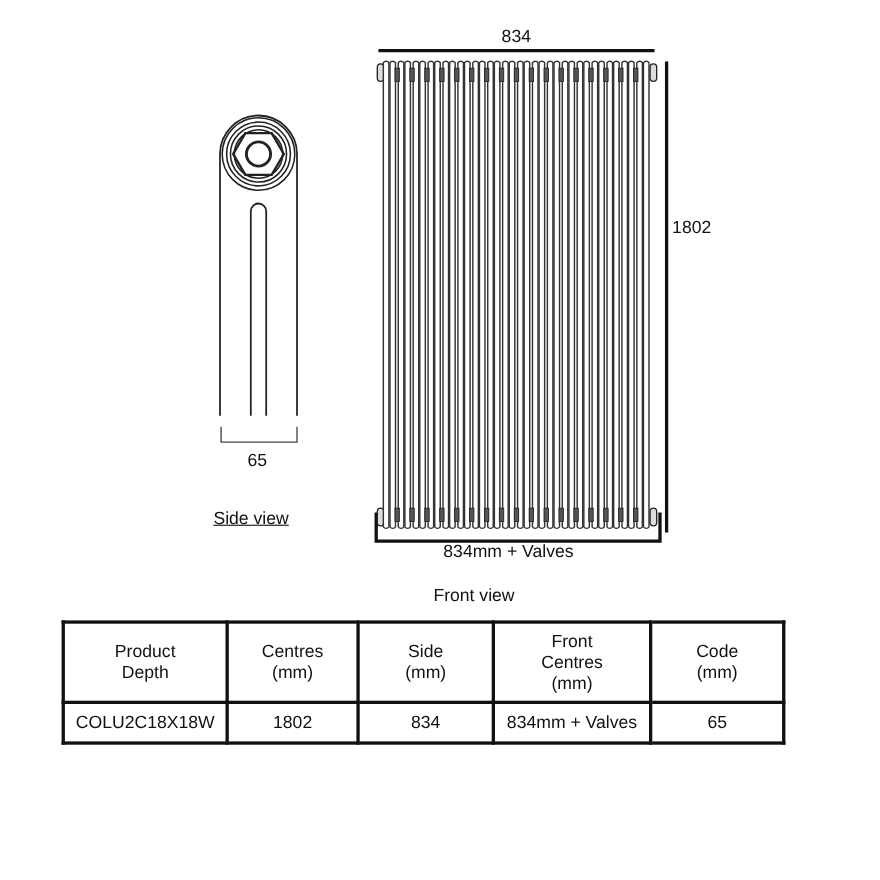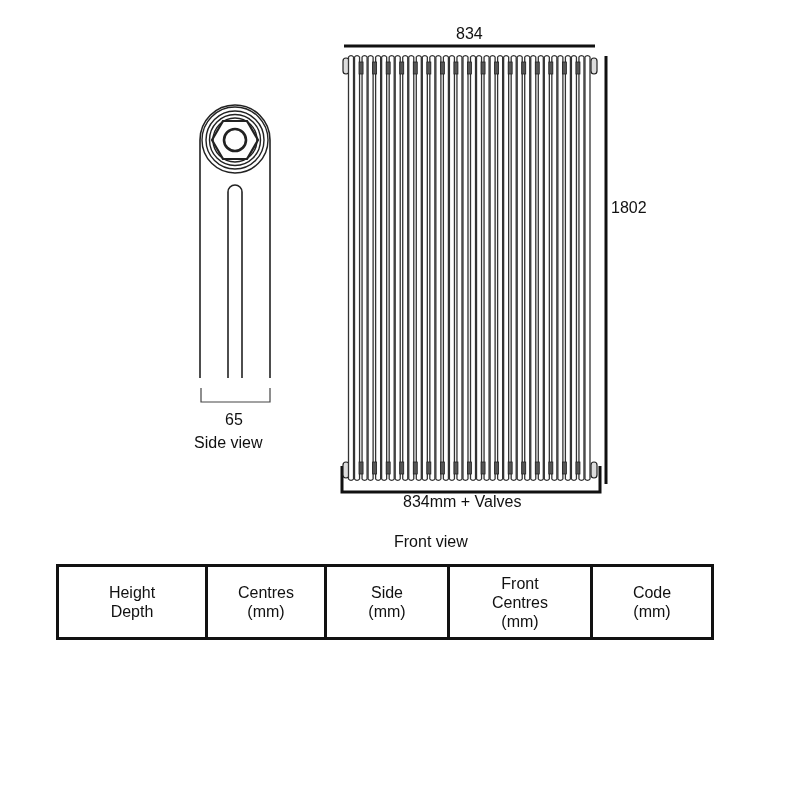--- a/index.html
+++ b/index.html
@@ -118,46 +118,53 @@
         <rect x="562.3888888888889" y="462" width="4" height="12" fill="#555" stroke="#222" stroke-width="0.8"></rect>
         <path d="M578.9444444444445,478.9861111111111 L578.9444444444445,57.013888888888886 A3.013888888888889,3.013888888888889 0 0 1 583.9722222222223,57.013888888888886 L583.9722222222223,478.9861111111111 A3.013888888888889,3.013888888888889 0 0 1 578.9444444444445,478.9861111111111 Z"></path>
         <path d="M584.9722222222223,478.9861111111111 L584.9722222222223,57.013888888888886 A3.013888888888889,3.013888888888889 0 0 1 590.0000000000001,57.013888888888886 L590.0000000000001,478.9861111111111 A3.013888888888889,3.013888888888889 0 0 1 584.9722222222223,478.9861111111111 Z"></path>
         <rect x="575.9444444444445" y="62" width="4" height="12" fill="#555" stroke="#222" stroke-width="0.8"></rect>
         <rect x="575.9444444444445" y="462" width="4" height="12" fill="#555" stroke="#222" stroke-width="0.8"></rect>
       </g>
   </g>
 </svg>
 
 <div class="abs label" style="left:225px; top:411px;">65</div>
-<div class="abs label" style="left:194px; top:434px;">Side view</div>
+<div class="abs label" style="left:194px; top:463px;text-decoration:underline;">Side view</div>
 
 <div class="abs label" style="left:456px; top:25px;">834</div>
 <div class="abs label" style="left:611px; top:199px;">1802</div>
 <div class="abs label" style="left:403px; top:493px;">834mm + Valves</div>
 <div class="abs label" style="left:394px; top:533px;">Front view</div>
 
 <table class="spec">
   <tbody>
       <tr>
     <th style="width:146px;">
-      <span class="hdr-line">Height</span>
+      <span class="hdr-line">Product</span>
       <span class="hdr-line">Depth</span>
     </th>
     <th style="width:116px;">
       <span class="hdr-line">Centres</span>
       <span class="hdr-line">(mm)</span>
     </th>
     <th style="width:120px;">
       <span class="hdr-line">Side</span>
       <span class="hdr-line">(mm)</span>
     </th>
     <th style="width:140px;">
       <span class="hdr-line">Front</span>
       <span class="hdr-line">Centres</span>
       <span class="hdr-line">(mm)</span>
     </th>
     <th style="width:118px;">
       <span class="hdr-line">Code</span>
       <span class="hdr-line">(mm)</span>
     </th>
   </tr>
+  <tr>
+    <td>COLU2C18X18W</td>
+    <td>1802</td>
+    <td>834</td>
+    <td>834mm + Valves</td>
+    <td>65</td>
+  </tr>
 </tbody>
   </table>
 
 </body></html>

